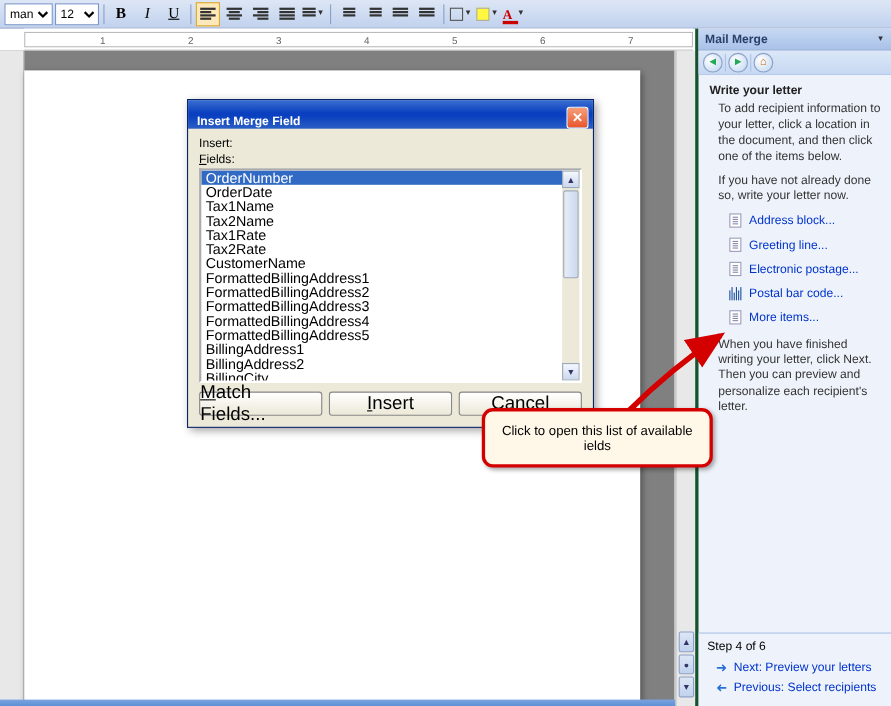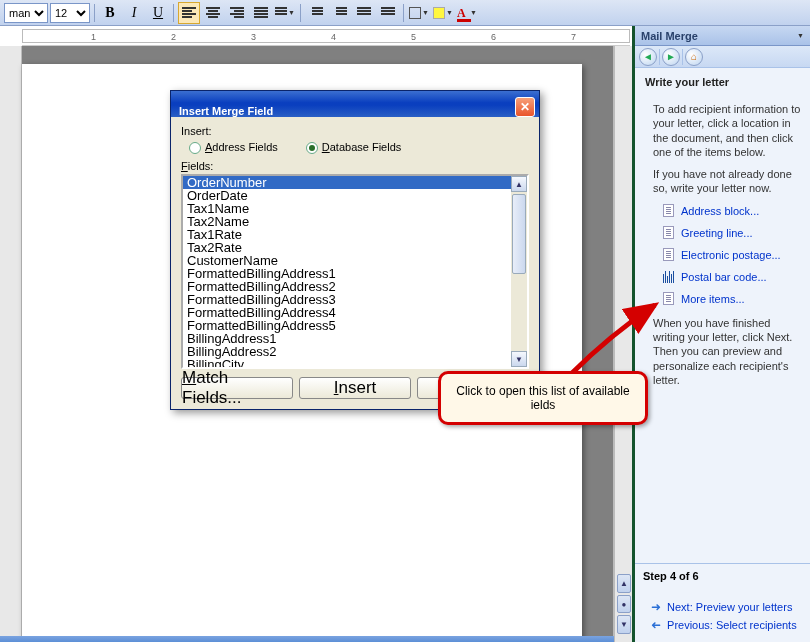--- a/index.html
+++ b/index.html
@@ -35,31 +35,31 @@
   .bottom-status { position: absolute; bottom: 0; left: 0; right: 0; height: 6px; background: linear-gradient(#7aa3e0,#5c8fd6); }
 
   
   .taskpane { position: absolute; top: 26px; right: 0; bottom: 0; width: 178px; border-left: 3px solid #14532d; background: #eef3fb; display: flex; flex-direction: column; }
   .tp-header { height: 20px; background: linear-gradient(#c7d8f2,#a9c2e8); border-bottom: 1px solid #7a96c8; display: flex; align-items: center; padding: 0 6px; font-weight: bold; color: #29416b; }
   .tp-header span.title { flex: 1; }
   .tp-nav { height: 22px; background: linear-gradient(#dce8f8,#c7d8f2); border-bottom: 1px solid #a9c2e8; display: flex; align-items: center; gap: 2px; padding: 0 4px; }
   .tp-nav-btn { width: 18px; height: 18px; border: 1px solid #8ba0c8; border-radius: 9px; background: radial-gradient(circle at 35% 35%, #fff, #bcd4f0); display: flex; align-items: center; justify-content: center; font-size: 10px; color: #2a5; }
   .tp-nav-sep { width: 1px; height: 16px; background: #a9c2e8; }
   .tp-body { flex: 1; padding: 8px 6px 8px 10px; overflow: hidden; position: relative; }
-  .tp-h { font-weight: bold; color: #222; margin-bottom: 14px; }
+  .tp-h { font-weight: bold; color: #222; margin-bottom: 4px; }
   .tp-p { color: #333; margin-bottom: 8px; line-height: 1.3; padding-left: 8px; }
   .tp-links { margin: 6px 0 10px 16px; }
   .tp-link { display: flex; align-items: center; gap: 6px; color: #0033cc; margin-bottom: 8px; cursor: pointer; }
   .tp-link-ic { width: 14px; height: 14px; display: inline-flex; align-items: center; justify-content: center; }
   .doc-ic { border: 1px solid #99b; background: #fff; width: 11px; height: 13px; position: relative; }
   .doc-ic::before { content:""; position:absolute; top:2px; left:2px; right:2px; height:1px; background:#88a; box-shadow: 0 2px 0 #88a, 0 4px 0 #88a, 0 6px 0 #88a; }
   .barcode-ic { display:flex; gap:1px; align-items:flex-end; height:12px; }
   .barcode-ic span { width:1px; background:#1a4ea0; }
   .tp-step { position: absolute; bottom: 0; left: 0; right: 0; border-top: 1px solid #a9c2e8; padding: 6px 8px; background: #eef3fb; }
-  .tp-step-h { font-weight: bold; margin-bottom: 18px; }
+  .tp-step-h { font-weight: normal; margin-bottom: 6px; }
   .tp-step-link { display: flex; align-items: center; gap: 6px; color: #0033cc; margin: 4px 0 4px 8px; cursor: pointer; }
   .arrow-ic { color: #2a6fd6; font-size: 12px; }
 
   
   .mid-scroll { position: absolute; top: 46px; right: 178px; bottom: 0; width: 18px; background: #e8e8e8; border-left: 1px solid #bbb; }
   .mid-ob { position: absolute; bottom: 8px; left: 2px; width: 14px; height: 60px; display:flex; flex-direction:column; gap:2px; }
   .mid-ob div { flex:1; background: linear-gradient(#dde6f5,#c1d2ee); border:1px solid #8ba0c8; border-radius:2px; font-size:8px; display:flex;align-items:center;justify-content:center; color:#336; }
 
   
   .dialog { position: absolute; left: 170px; top: 90px; width: 370px; background: #ece9d8; border: 1px solid #0a246a; box-shadow: 3px 3px 8px rgba(0,0,0,0.4); }
@@ -282,24 +282,20 @@
   </div>
 </div>
 
 <div class="dialog">
   <div class="dlg-title">
     <span class="t">Insert Merge Field</span>
     <span class="dlg-close">✕</span>
   </div>
   <div class="dlg-body">
     <div class="dlg-lbl">Insert:</div>
-    <div class="dlg-radio-row">
-      <label><span class="radio"></span><span class="dlg-under">A</span><span>ddress Fields</span></label>
-      <label><span class="radio sel"></span><span class="dlg-under">D</span><span>atabase Fields</span></label>
-    </div>
     <div class="dlg-lbl"><span class="dlg-under">F</span><span>ields:</span></div>
     <div class="dlg-list">
       <div class="dlg-list-inner" id="dlg-list-inner">
           <div class="dlg-item sel">OrderNumber</div>
           <div class="dlg-item">OrderDate</div>
           <div class="dlg-item">Tax1Name</div>
           <div class="dlg-item">Tax2Name</div>
           <div class="dlg-item">Tax1Rate</div>
           <div class="dlg-item">Tax2Rate</div>
           <div class="dlg-item">CustomerName</div>

